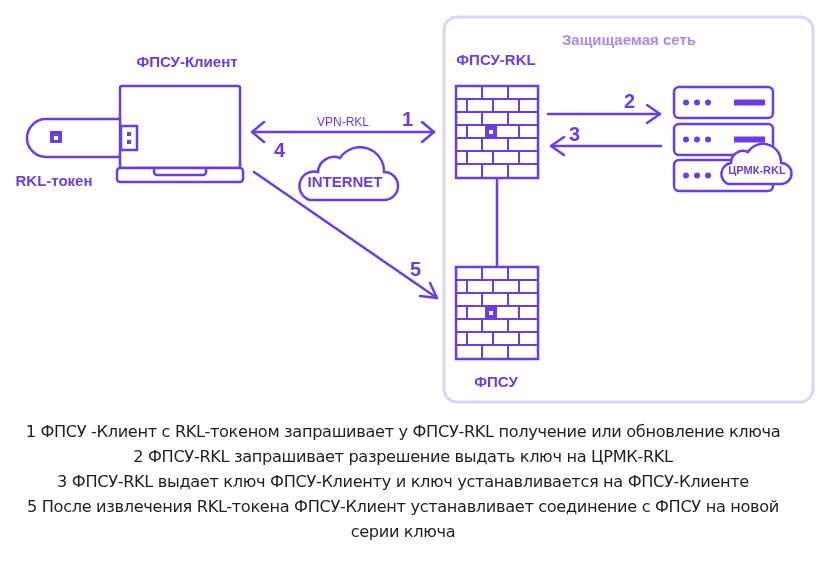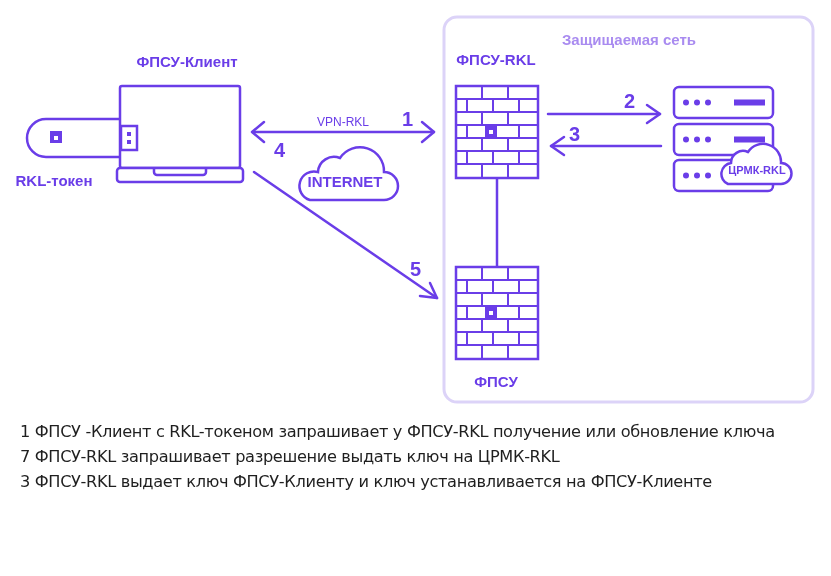--- a/index.html
+++ b/index.html
@@ -2,21 +2,21 @@
 <html><head>
 <meta charset="utf-8">
 <style>
   html, body { margin:0; padding:0; background:#ffffff; }
   body { width:831px; height:576px; position:relative; overflow:hidden; font-family:"Liberation Sans", "DejaVu Sans", sans-serif; }
   svg#diagram { position:absolute; left:0; top:0; }
   .lbl { font-family:"Liberation Sans", sans-serif; font-weight:bold; fill:#6A3DE8; }
   .lbl-light { font-family:"Liberation Sans", sans-serif; font-weight:bold; fill:#A98BF0; }
   .num { font-family:"Liberation Sans", sans-serif; font-weight:bold; fill:#6A3DE8; font-size:20px; }
   .small { font-family:"Liberation Sans", sans-serif; fill:#6A3DE8; font-size:12px; }
-  .legend { position:absolute; left:20px; top:419px; margin:0; padding:0; list-style:none; }
+  .legend { position:absolute; left:8px; top:419px; margin:0; padding:0; list-style:none;text-align:center; }
   .legend li { font-family:"DejaVu Sans", sans-serif; font-size:16.2px; color:#1f1f1f; line-height:25px; width:790px; letter-spacing:-0.35px; }
 </style>
 </head>
 <body>
 
 <svg id="diagram" width="831" height="420" viewBox="0 0 831 420">
   <defs>
     <g id="brickwall">
       <rect x="0" y="0" width="82" height="92" fill="#fff" stroke="#6A3DE8" stroke-width="2.5"></rect>
       <g stroke="#6A3DE8" stroke-width="2">
@@ -122,15 +122,17 @@
 
   <g stroke="#6A3DE8" stroke-width="2.5" fill="none" stroke-linecap="round" stroke-linejoin="round">
     <line x1="254" y1="172" x2="437" y2="298"></line>
     <polyline points="420,296 437,298 430,283"></polyline>
   </g>
   <text class="num" x="410" y="276">5</text>
 </svg>
 
 <ul class="legend">
   <li>1 ФПСУ -Клиент с RKL-токеном запрашивает у ФПСУ-RKL получение или обновление ключа</li>
-  <li>7 ФПСУ-RKL запрашивает разрешение выдать ключ на ЦРМК-RKL</li>
+  <li>2 ФПСУ-RKL запрашивает разрешение выдать ключ на ЦРМК-RKL</li>
   <li>3 ФПСУ-RKL выдает ключ ФПСУ-Клиенту и ключ устанавливается на ФПСУ-Клиенте</li>
+  <li>5 После извлечения RKL-токена ФПСУ-Клиент устанавливает соединение с ФПСУ на новой</li>
+  <li>серии ключа</li>
 </ul>
 
 </body></html>

